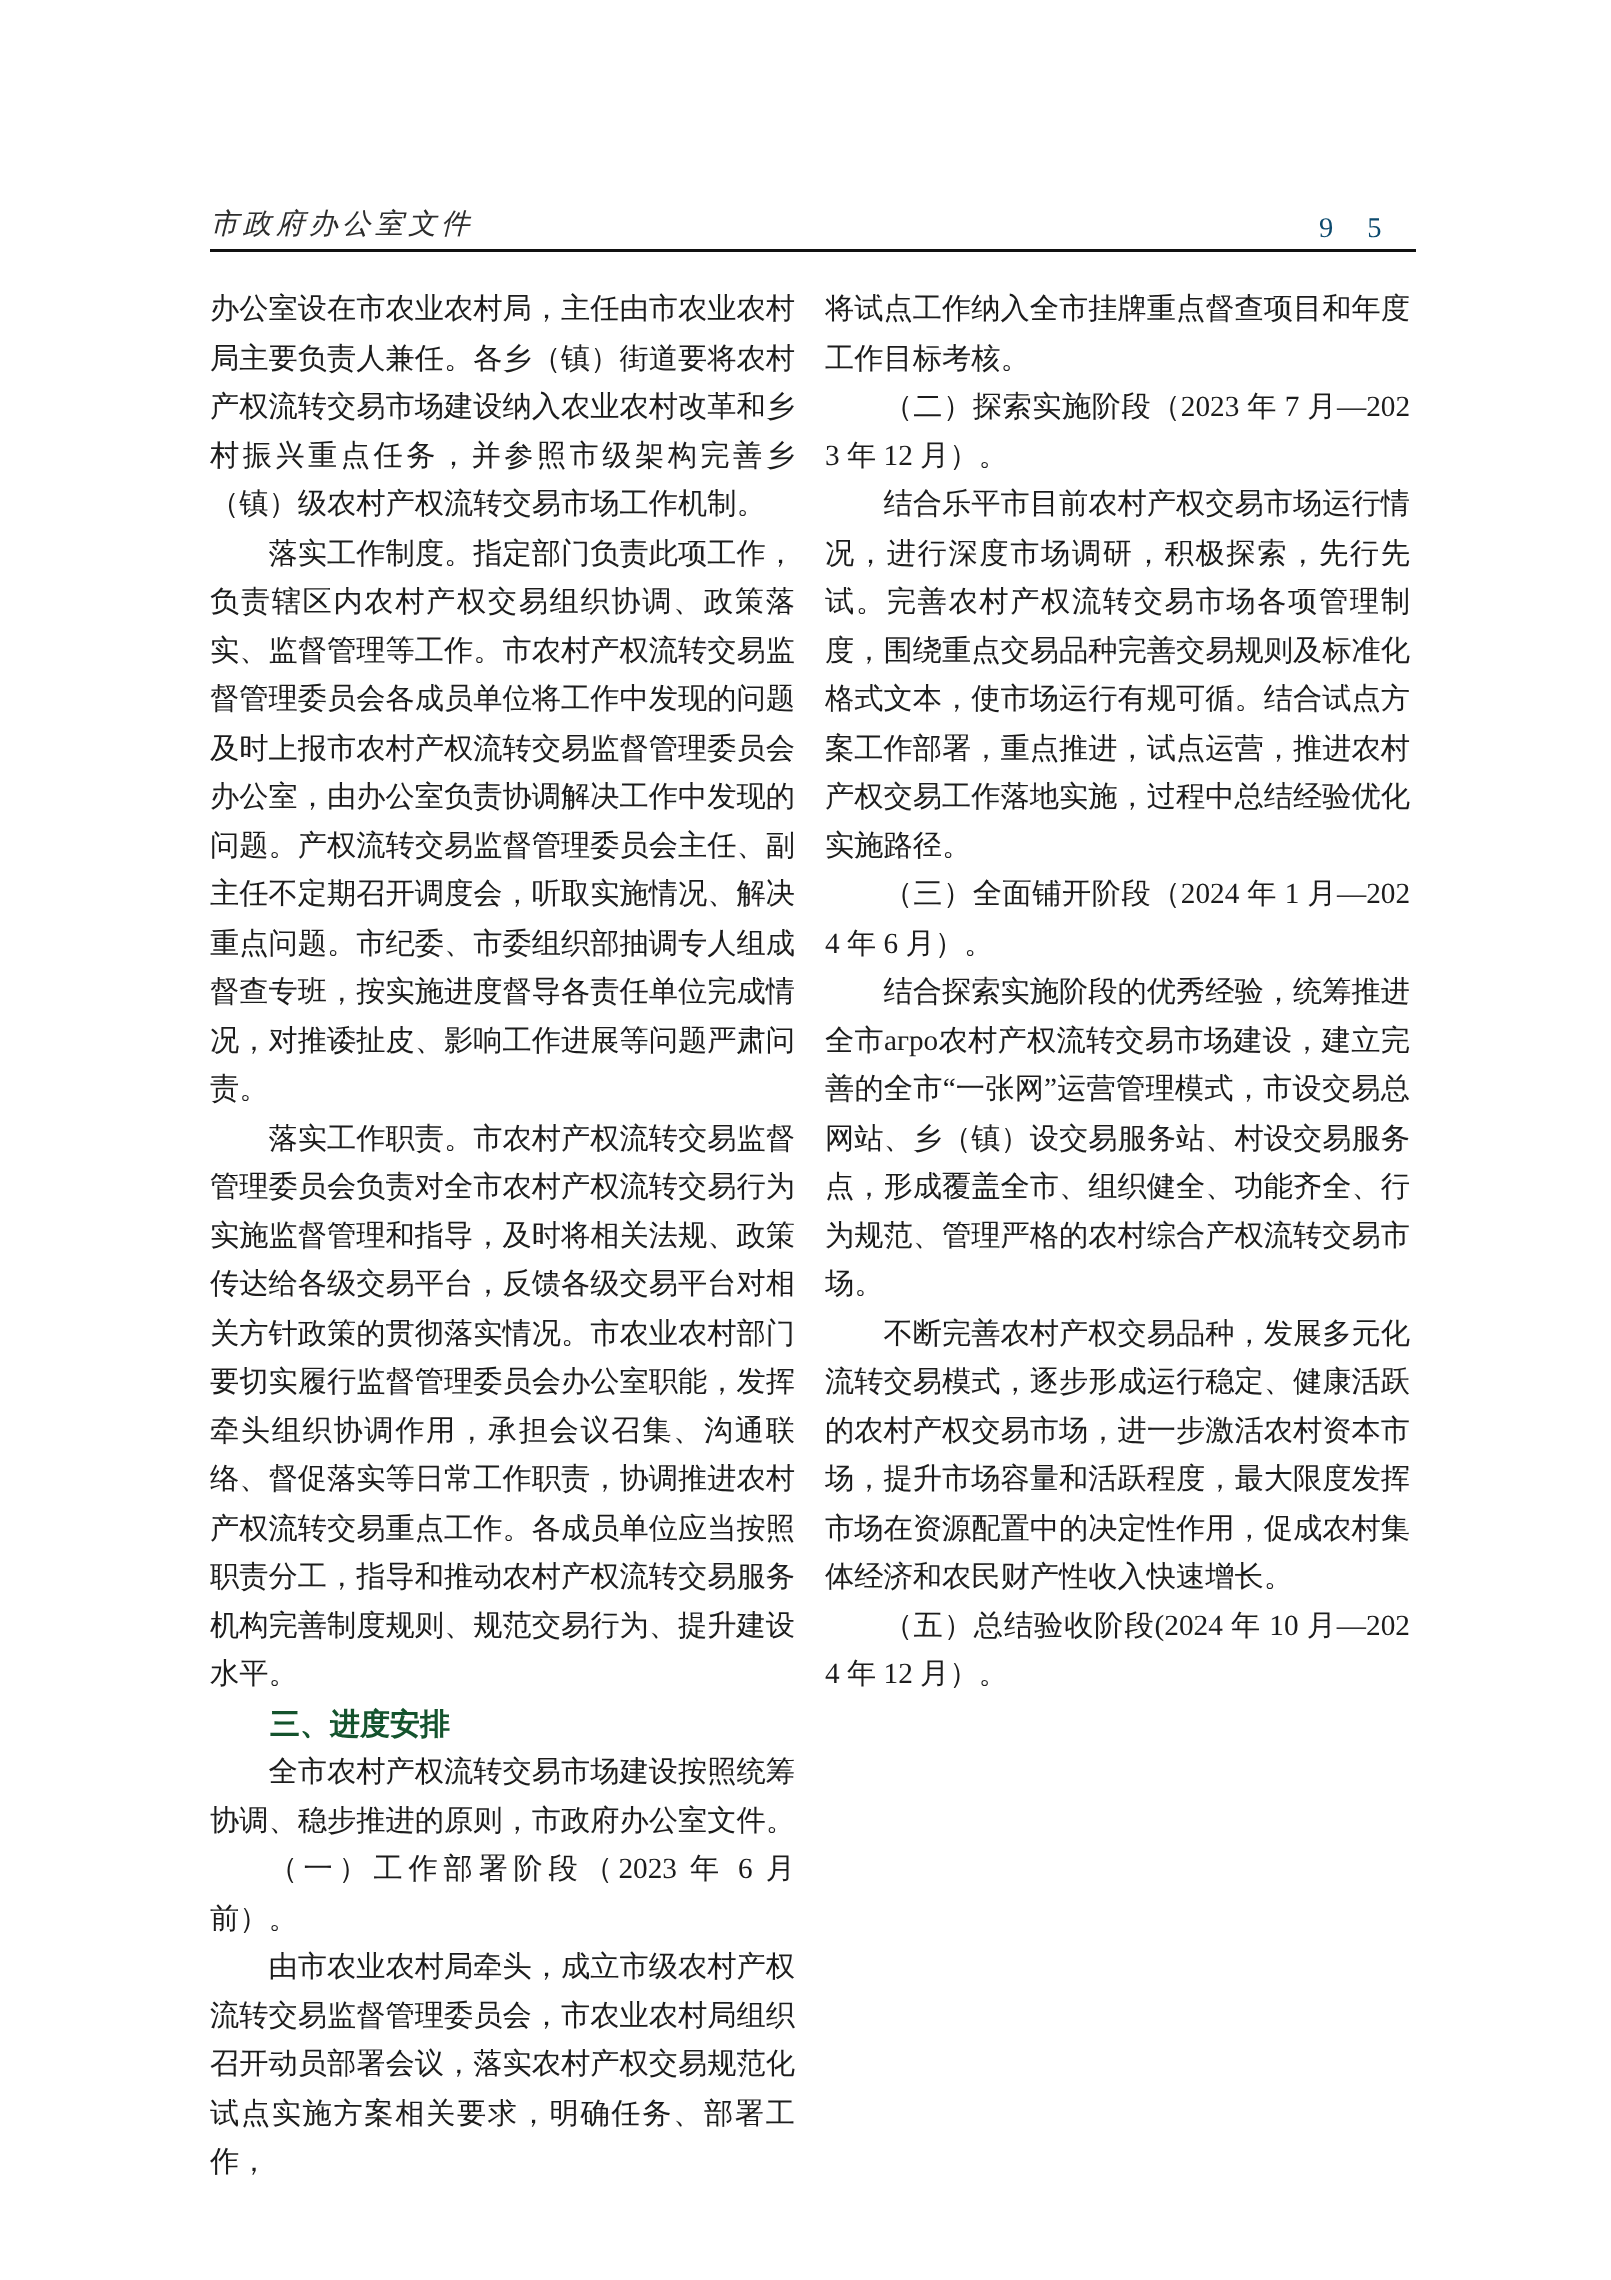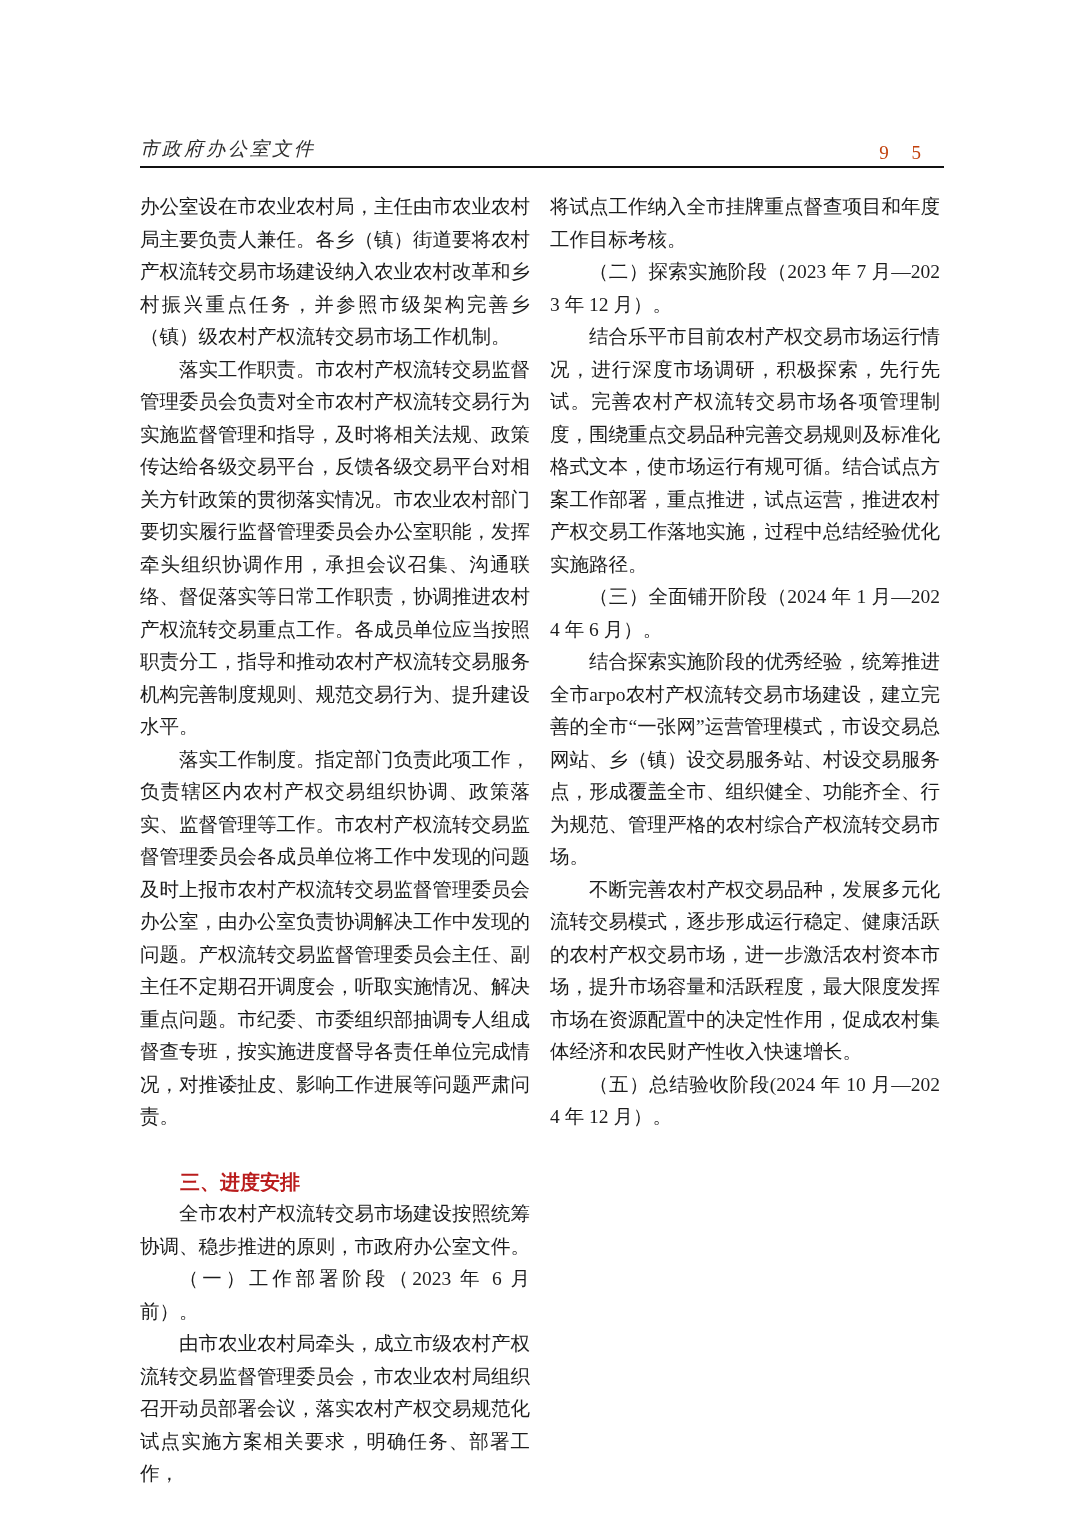--- a/index.html
+++ b/index.html
@@ -32,21 +32,21 @@
     letter-spacing: 3px;
     color: #2d2d2d;
     font-style: italic; 
   }
   .page-number {
     position: absolute;
     right: 14px;
     bottom: 2px;
     font-size: 19px;
     letter-spacing: 9px;
-    color: #c2410c;
+    color: #0c4a6e;
   }
   .header-rule {
     position: absolute;
     top: 166px;
     left: 140px;
     width: 804px;
     height: 2px;
     background: #111111;
   }
   .columns {
@@ -69,44 +69,43 @@
     text-justify: inter-ideograph;
     word-break: break-all;
   }
   .col p.indent { text-indent: 2em; }
   .col p.continuation { text-indent: 0; }
   .col p.heading {
     font-family: "Liberation Sans", "DejaVu Sans", sans-serif;
     font-weight: 700;
     text-indent: 2em;
     font-size: 20px;
-    color: #b91c1c;
-    margin-top: 32px;
+    color: #14532d;
   }
   .col p.stage {
     text-indent: 2em;
   }
 </style>
 </head>
 <body>
 
 <div class="page">
 
   <div class="running-header">
     <span class="doc-label">市政府办公室文件</span>
     <span class="page-number">9 5</span>
   </div>
 
   <div class="header-rule"></div>
 
   <div class="columns">
     <div class="col" id="left-col">
         <p class="continuation">办公室设在市农业农村局，主任由市农业农村局主要负责人兼任。各乡（镇）街道要将农村产权流转交易市场建设纳入农业农村改革和乡村振兴重点任务，并参照市级架构完善乡（镇）级农村产权流转交易市场工作机制。</p>
+        <p class="indent">落实工作制度。指定部门负责此项工作，负责辖区内农村产权交易组织协调、政策落实、监督管理等工作。市农村产权流转交易监督管理委员会各成员单位将工作中发现的问题及时上报市农村产权流转交易监督管理委员会办公室，由办公室负责协调解决工作中发现的问题。产权流转交易监督管理委员会主任、副主任不定期召开调度会，听取实施情况、解决重点问题。市纪委、市委组织部抽调专人组成督查专班，按实施进度督导各责任单位完成情况，对推诿扯皮、影响工作进展等问题严肃问责。</p>
         <p class="indent">落实工作职责。市农村产权流转交易监督管理委员会负责对全市农村产权流转交易行为实施监督管理和指导，及时将相关法规、政策传达给各级交易平台，反馈各级交易平台对相关方针政策的贯彻落实情况。市农业农村部门要切实履行监督管理委员会办公室职能，发挥牵头组织协调作用，承担会议召集、沟通联络、督促落实等日常工作职责，协调推进农村产权流转交易重点工作。各成员单位应当按照职责分工，指导和推动农村产权流转交易服务机构完善制度规则、规范交易行为、提升建设水平。</p>
-        <p class="indent">落实工作制度。指定部门负责此项工作，负责辖区内农村产权交易组织协调、政策落实、监督管理等工作。市农村产权流转交易监督管理委员会各成员单位将工作中发现的问题及时上报市农村产权流转交易监督管理委员会办公室，由办公室负责协调解决工作中发现的问题。产权流转交易监督管理委员会主任、副主任不定期召开调度会，听取实施情况、解决重点问题。市纪委、市委组织部抽调专人组成督查专班，按实施进度督导各责任单位完成情况，对推诿扯皮、影响工作进展等问题严肃问责。</p>
         <p class="heading">三、进度安排</p>
         <p class="indent">全市农村产权流转交易市场建设按照统筹协调、稳步推进的原则，市政府办公室文件。</p>
         <p class="stage">（一）工作部署阶段（2023 年 6 月前）。</p>
         <p class="indent">由市农业农村局牵头，成立市级农村产权流转交易监督管理委员会，市农业农村局组织召开动员部署会议，落实农村产权交易规范化试点实施方案相关要求，明确任务、部署工作，</p>
       </div>
     <div class="col" id="right-col">
         <p class="continuation">将试点工作纳入全市挂牌重点督查项目和年度工作目标考核。</p>
         <p class="stage">（二）探索实施阶段（2023 年 7 月—2023 年 12 月）。</p>
         <p class="indent">结合乐平市目前农村产权交易市场运行情况，进行深度市场调研，积极探索，先行先试。完善农村产权流转交易市场各项管理制度，围绕重点交易品种完善交易规则及标准化格式文本，使市场运行有规可循。结合试点方案工作部署，重点推进，试点运营，推进农村产权交易工作落地实施，过程中总结经验优化实施路径。</p>
         <p class="stage">（三）全面铺开阶段（2024 年 1 月—2024 年 6 月）。</p>

